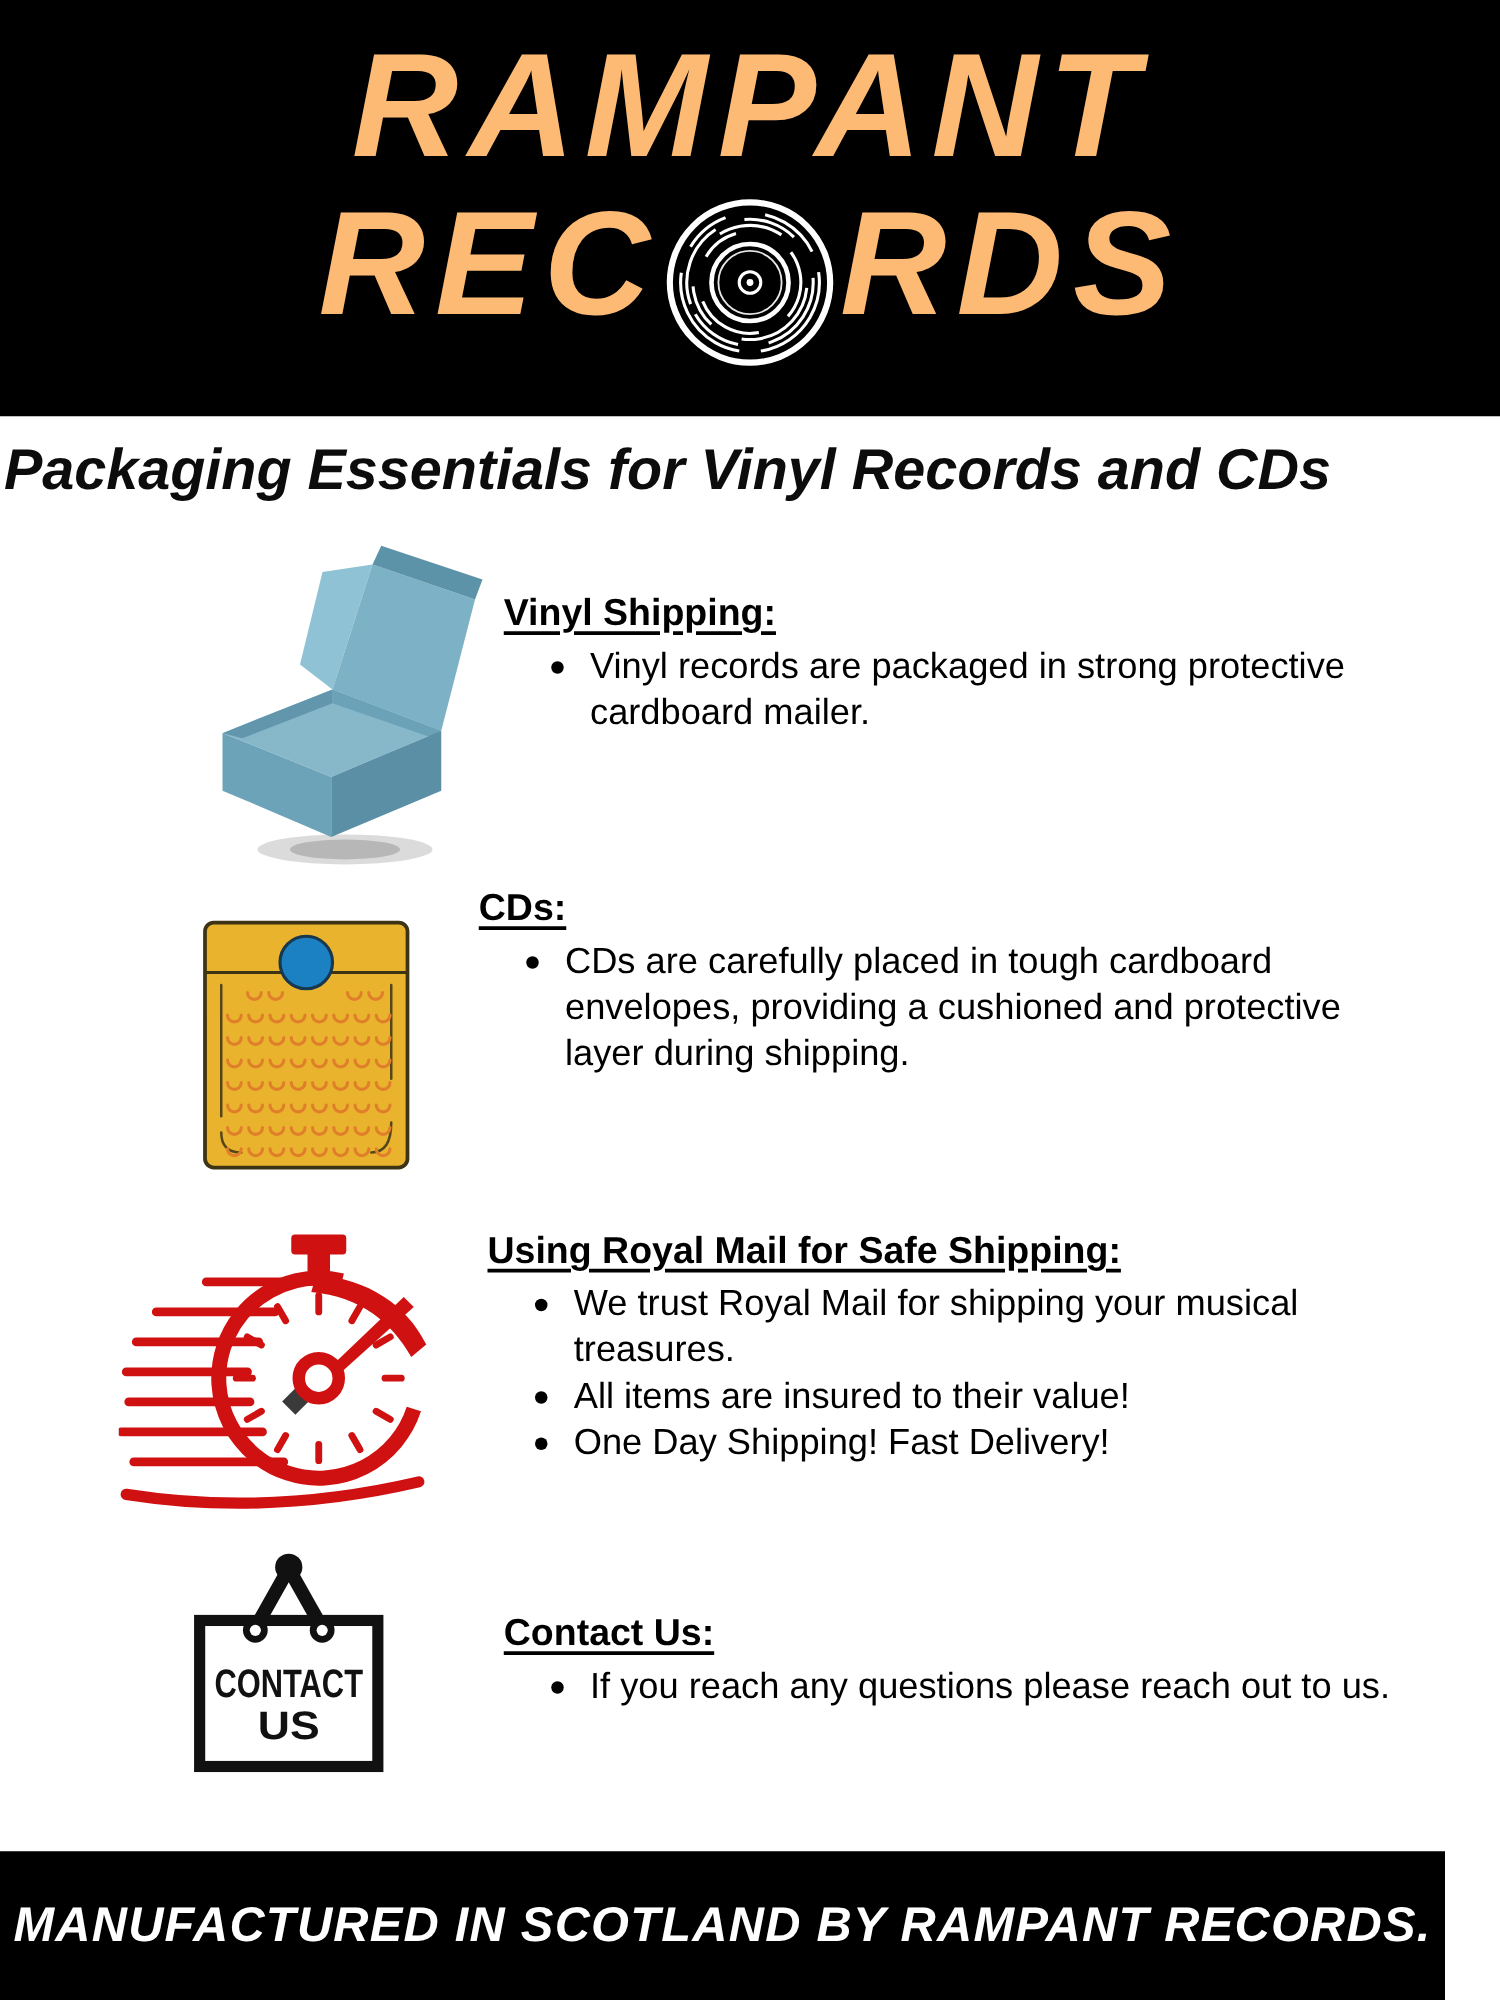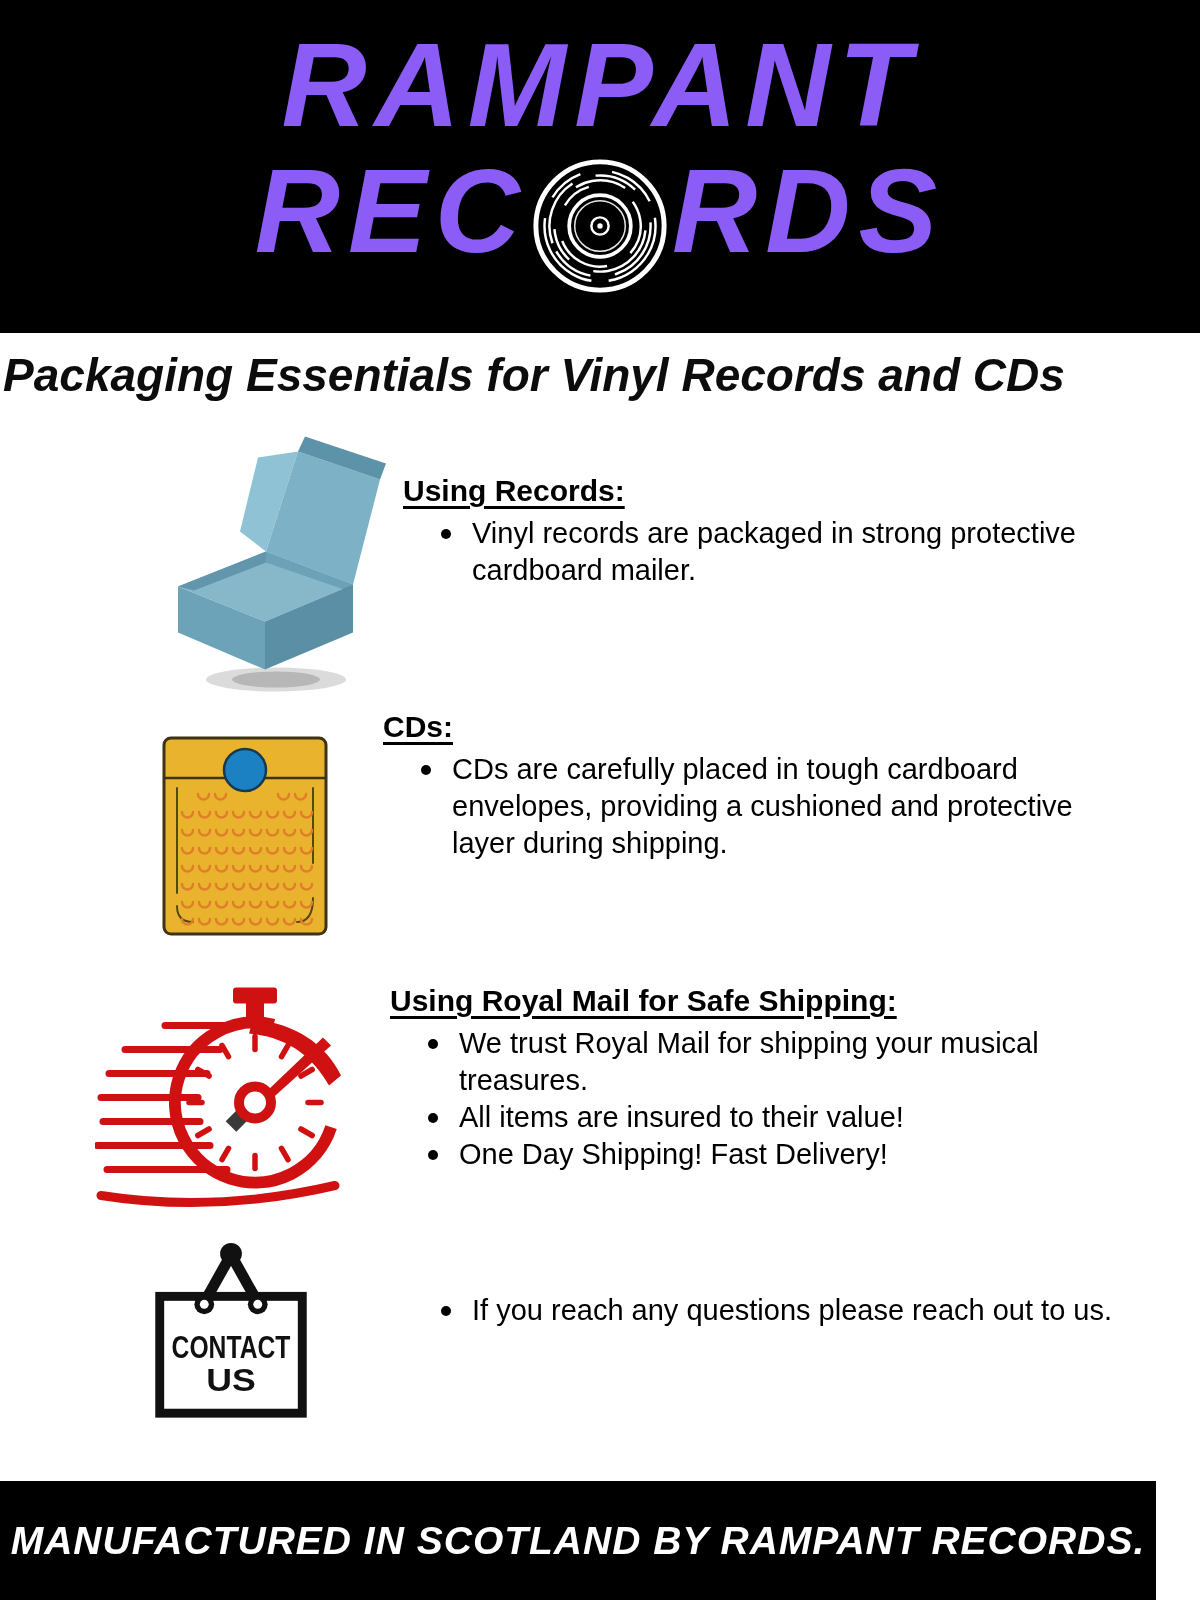--- a/index.html
+++ b/index.html
@@ -2,21 +2,21 @@
 <html><head>
 <meta charset="utf-8">
 <style>
   html,body{margin:0;padding:0;}
   body{
     width:1200px;height:1600px;position:relative;background:#ffffff;
     font-family:"Liberation Sans",sans-serif;color:#000;overflow:hidden;
   }
   
   .banner{position:absolute;top:0;left:0;width:1200px;height:333px;background:#000;text-align:center;}
-  .brand{color:#8b5cf6;font-style:italic;font-weight:bold;}
+  .brand{color:#fdba74;font-style:italic;font-weight:bold;}
   .brand-line1{display:block;font-size:118px;letter-spacing:8px;line-height:1;margin-top:26px;}
   .brand-line2{margin-top:8px;display:flex;justify-content:center;font-size:118px;letter-spacing:8px;line-height:1;}
   .record-svg{width:148px;height:148px;margin:0 -2px;flex:none;}
   
   .tagline{
     position:absolute;top:333px;left:0;width:1068px;height:84px;
     display:flex;align-items:center;justify-content:center;
     font-size:46px;font-weight:bold;font-style:italic;white-space:nowrap;color:#0c0c0c;
   }
   
@@ -85,21 +85,21 @@
     <polygon points="118,130 205,163 232,58 150,30" fill="#7db1c5"></polygon>
     <polygon points="150,30 232,58 238,42 157,15" fill="#5d93a9"></polygon>
     <polygon points="30,165 118,130 205,163 117,200" fill="#86b8ca"></polygon>
     <polygon points="30,165 118,130 118,141 46,169" fill="#6296ac"></polygon>
     <polygon points="118,130 205,163 196,168 118,141" fill="#6ba2b8"></polygon>
     <polygon points="30,165 117,200 117,248 30,211" fill="#6da3b9"></polygon>
     <polygon points="117,200 205,163 205,211 117,248" fill="#5a8fa5"></polygon>
   </svg>
 </div>
 <div class="sec-text" id="sec-vinyl-text">
-  <h2>Using Records:</h2>
+  <h2>Vinyl Shipping:</h2>
   <ul>
     <li>Vinyl records are packaged in strong protective cardboard mailer.</li>
   </ul>
 </div>
 
 <div class="icon-box" id="sec-cds-icon">
   <svg viewBox="0 0 170 210" aria-hidden="true">
     <rect x="4" y="10" width="162" height="196" rx="7" fill="#eab32e" stroke="#3c3415" stroke-width="3"></rect>
     <line x1="5" y1="50" x2="165" y2="50" stroke="#3c3415" stroke-width="2.5"></line>
     <g fill="none" stroke="#3c3415" stroke-width="2" stroke-linecap="round" opacity="0.85">
@@ -182,20 +182,21 @@
     <rect x="28" y="58" width="144" height="118" fill="#fff" stroke="#111" stroke-width="9"></rect>
     <circle cx="73" cy="66" r="10" fill="#111"></circle>
       <circle cx="73" cy="66" r="4.5" fill="#fff"></circle>
     <circle cx="127" cy="66" r="10" fill="#111"></circle>
       <circle cx="127" cy="66" r="4.5" fill="#fff"></circle>
     <text class="sign-text" x="100" y="120" font-size="32" text-anchor="middle" textLength="120" lengthAdjust="spacingAndGlyphs">CONTACT</text>
     <text class="sign-text" x="100" y="154" font-size="32" text-anchor="middle" textLength="50" lengthAdjust="spacingAndGlyphs">US</text>
   </svg>
 </div>
 <div class="sec-text" id="sec-contact-text">
+  <h2>Contact Us:</h2>
   <ul>
     <li>If you reach any questions please reach out to us.</li>
   </ul>
 </div>
 
 <footer class="footer">
   <span>MANUFACTURED IN SCOTLAND BY RAMPANT RECORDS.</span>
 </footer>
 
 </body></html>

